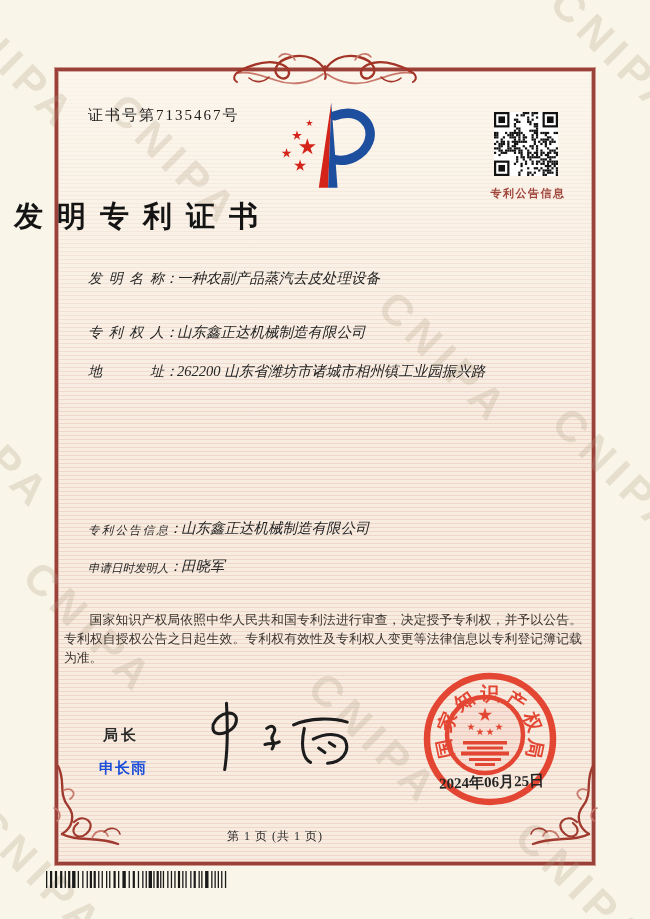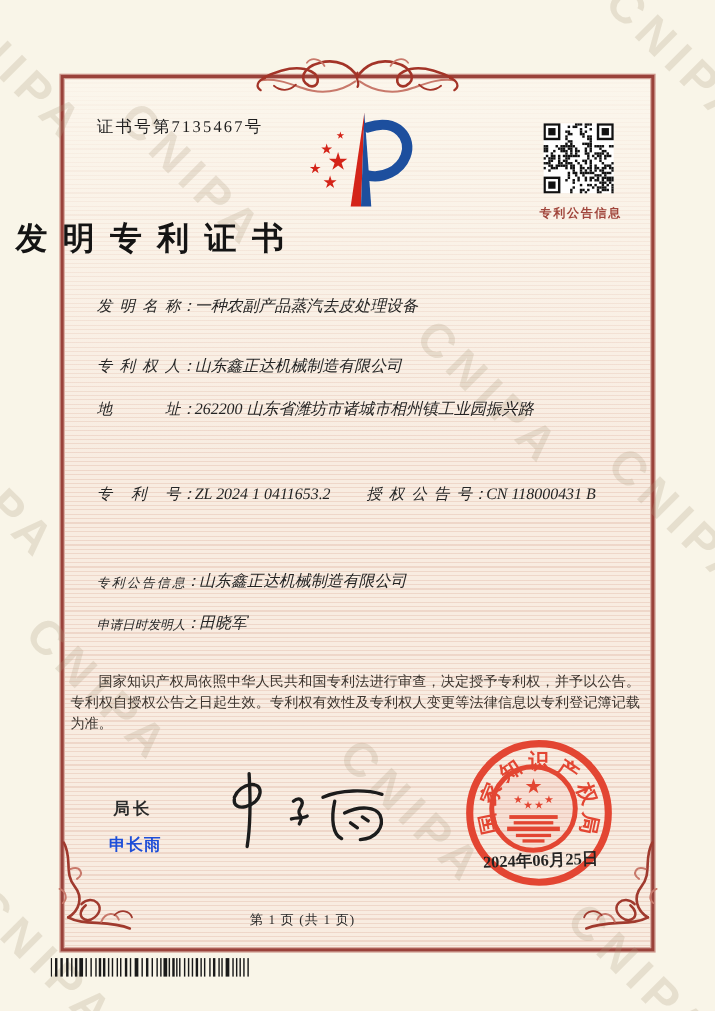--- a/index.html
+++ b/index.html
@@ -419,26 +419,20 @@
 
   <div class="row r0">
     <span class="lbl">发明名称</span><span class="colon">：</span><span>一种农副产品蒸汽去皮处理设备</span>
   </div>
   <div class="row r1">
     <span class="lbl">专利权人</span><span class="colon">：</span><span>山东鑫正达机械制造有限公司</span>
   </div>
   <div class="row r2">
     <span class="lbl">地址</span><span class="colon">：</span><span>262200 山东省潍坊市诸城市相州镇工业园振兴路</span>
   </div>
-  <div class="row r4">
-    <span class="lbl">专利号</span><span class="colon">：</span><span>ZL 2024 1 0411653.2</span>
-    <span class="rpair">
-      <span class="lbl-r">授权公告号</span><span class="colon">：</span><span>CN 118000431 B</span>
-    </span>
-  </div>
   <div class="row r6">
     <span class="lbl lbl-long">专利公告信息</span><span class="colon">：</span><span>山东鑫正达机械制造有限公司</span>
   </div>
   <div class="row r7">
     <span class="lbl lbl-long">申请日时发明人</span><span class="colon">：</span><span>田晓军</span>
   </div>
 
   <div class="statement">国家知识产权局依照中华人民共和国专利法进行审查，决定授予专利权，并予以公告。专利权自授权公告之日起生效。专利权有效性及专利权人变更等法律信息以专利登记簿记载为准。</div>
 
   <div class="signer-title">局长</div>

